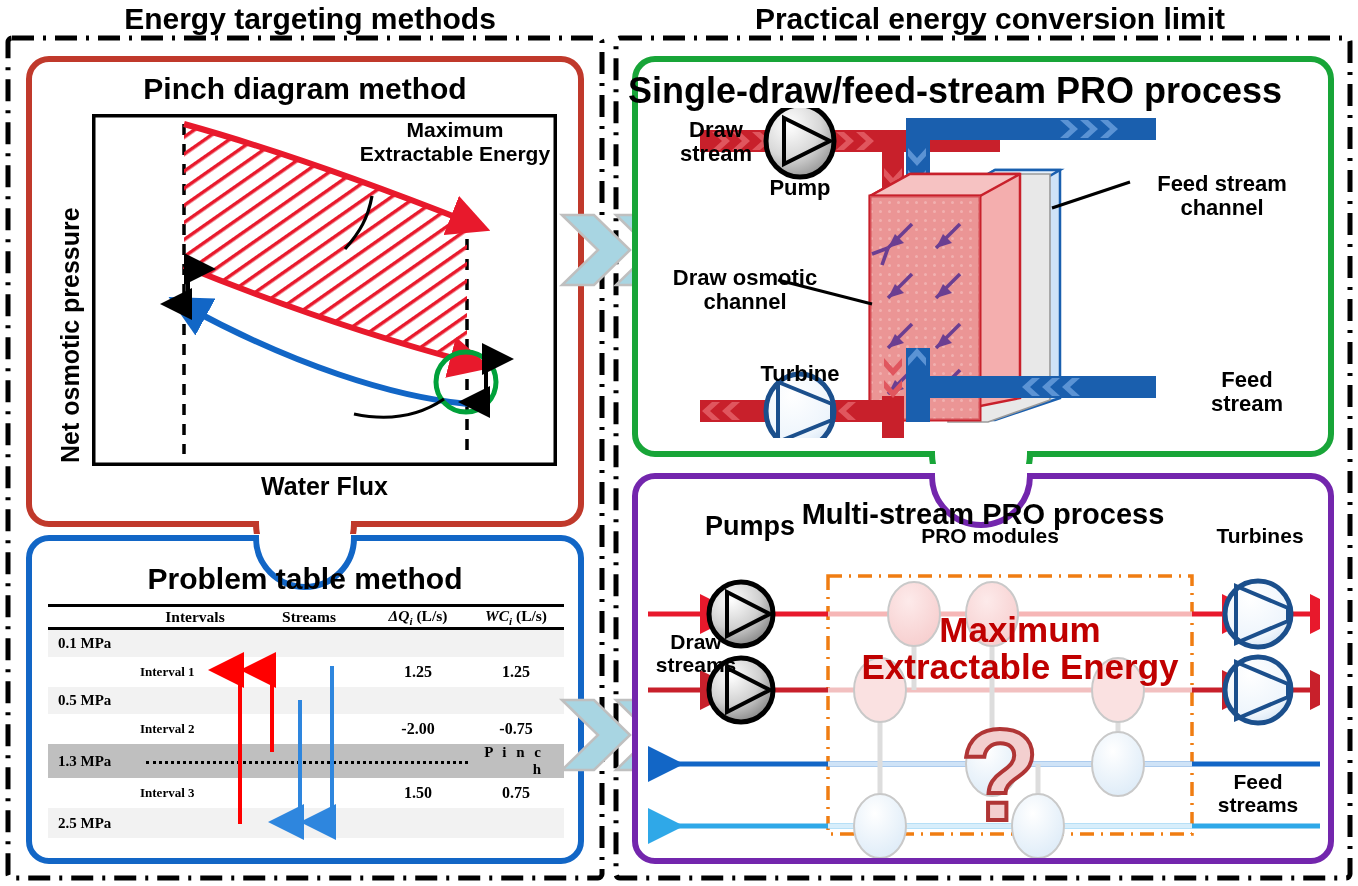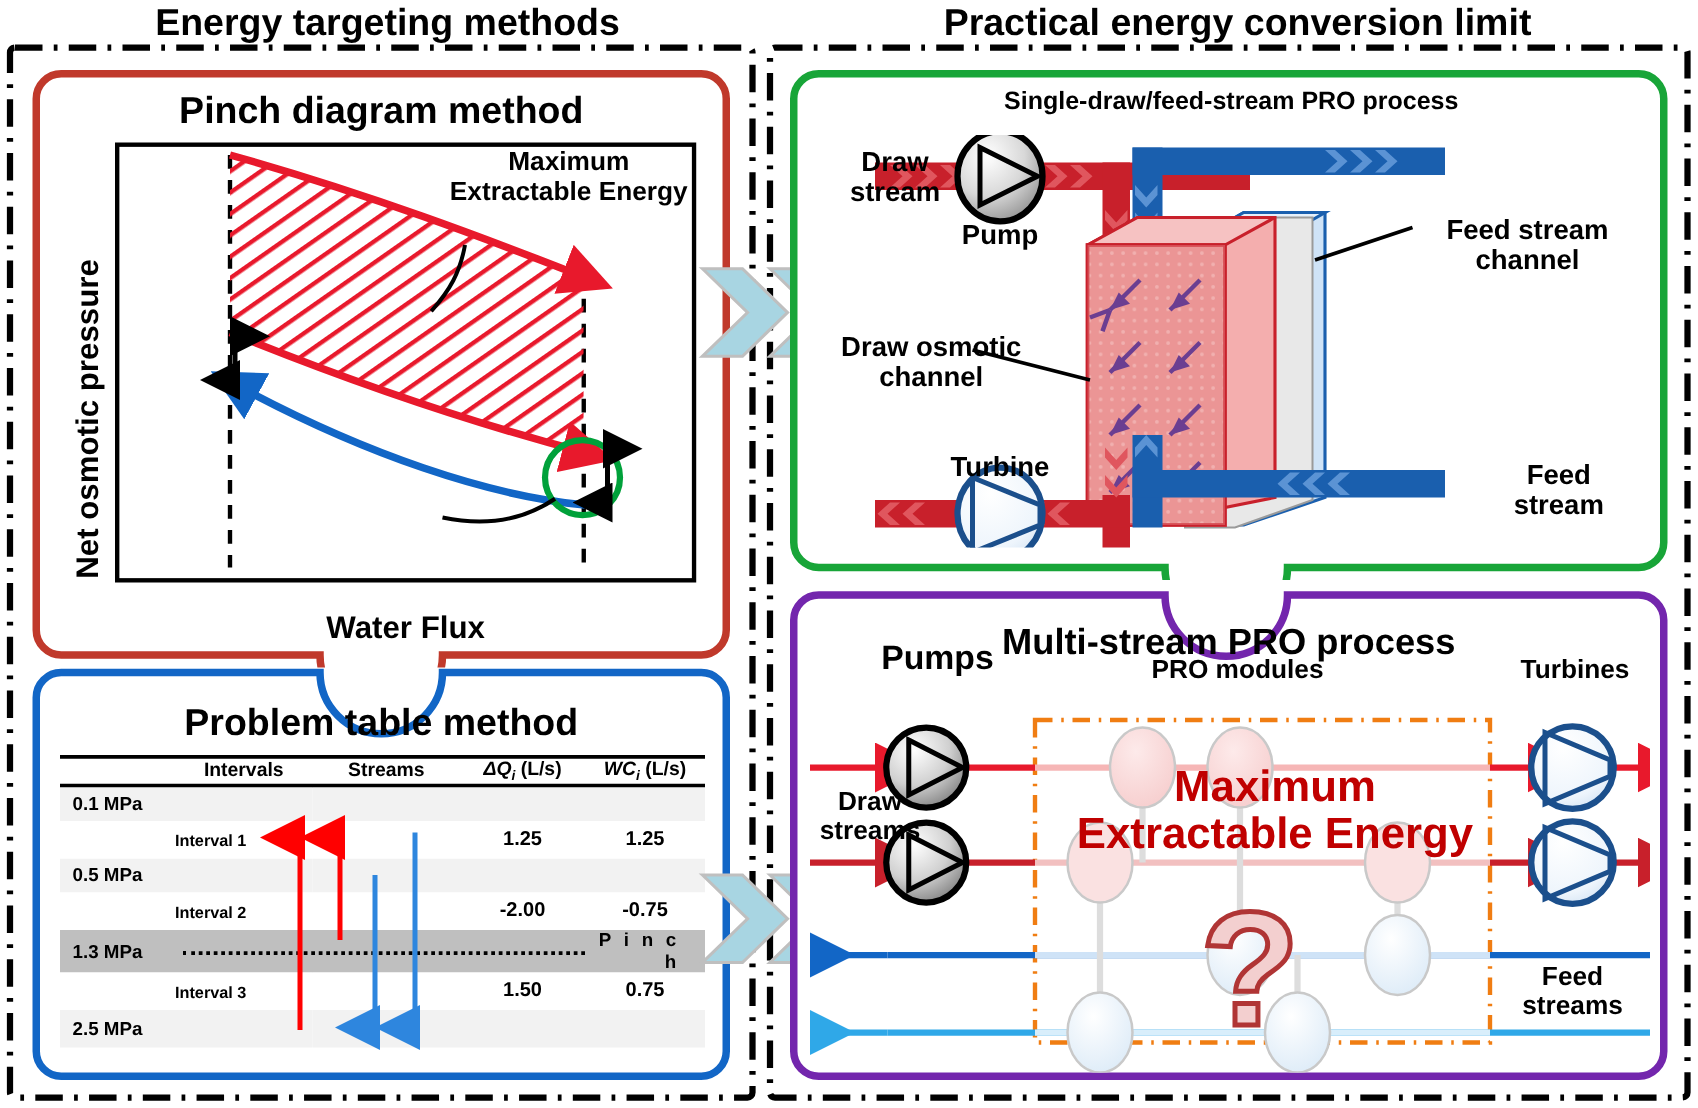--- a/index.html
+++ b/index.html
@@ -9,25 +9,25 @@
   .abs{position:absolute;}
 
   
   .colhead{font-size:30px;font-weight:bold;text-align:center;color:#000;}
 
   .panel-title{font-weight:bold;color:#000;text-align:center;}
   .ylab{
     font-weight:bold;font-size:25px;color:#000;
     transform:rotate(-90deg);transform-origin:left top;white-space:nowrap;
   }
-  .xlab{font-weight:bold;font-size:25px;color:#000;text-align:center;margin-top:16px;}
+  .xlab{font-weight:bold;font-size:25px;color:#000;text-align:center;}
   .ann{font-weight:bold;font-size:21px;color:#000;line-height:1.12;text-align:center;}
 
   
-  table.ptab{border-collapse:collapse;width:100%;font-size:15px;font-weight:bold;color:#000;}
+  table.ptab{border-collapse:collapse;width:100%;font-size:15px;font-weight:bold;color:#000;font-family:Liberation Serif, serif;}
   table.ptab td,table.ptab th{padding:0;}
   .thRow th{font-size:15.5px;font-weight:bold;padding:5px 0 6px 0;text-align:center;color:#000;}
   .rule{height:3px;background:#000;}
   .rowShade{background:#F2F2F2;}
   .rowPinch{background:#BFBFBF;margin-top:32px;}
   .rowWhite{background:#fff;}
   .mpa{text-align:left;padding-left:10px !important;font-size:15px;}
   .intv{text-align:left;font-size:13px;}
   .num{text-align:center;font-size:16px;}
   .pinchword{font-size:15px;letter-spacing:3px;}
@@ -245,21 +245,21 @@
     </g>
   </svg>
 
   <svg class="abs" style="left:630px;top:54px;" width="706" height="410" viewBox="0 0 706 410">
     <path d="M 25 5 H 681 A 20 20 0 0 1 701 25 V 380 A 20 20 0 0 1 681 400
              H 400
              A 49 49 0 0 1 302 400
              H 25 A 20 20 0 0 1 5 380 V 25 A 20 20 0 0 1 25 5 Z" fill="#fff" stroke="#18A538" stroke-width="6"></path>
   </svg>
 
-  <div class="abs panel-title" style="left:632px;top:70px;width:706px;font-size:20px;">Single-draw/feed-stream PRO process</div>
+  <div class="abs panel-title" style="left:602px;top:70px;width:706px;font-size:36px;">Single-draw/feed-stream PRO process</div>
 
   <svg class="abs" style="left:660px;top:108px;" width="650" height="330" viewBox="0 0 650 330">
     <defs>
       <radialGradient id="pumpGrad" cx="35%" cy="28%" r="80%">
         <stop offset="0%" stop-color="#ffffff"></stop>
         <stop offset="55%" stop-color="#d8d8d8"></stop>
         <stop offset="100%" stop-color="#8f8f8f"></stop>
       </radialGradient>
       <radialGradient id="turbGrad" cx="38%" cy="28%" r="85%">
         <stop offset="0%" stop-color="#ffffff"></stop>

